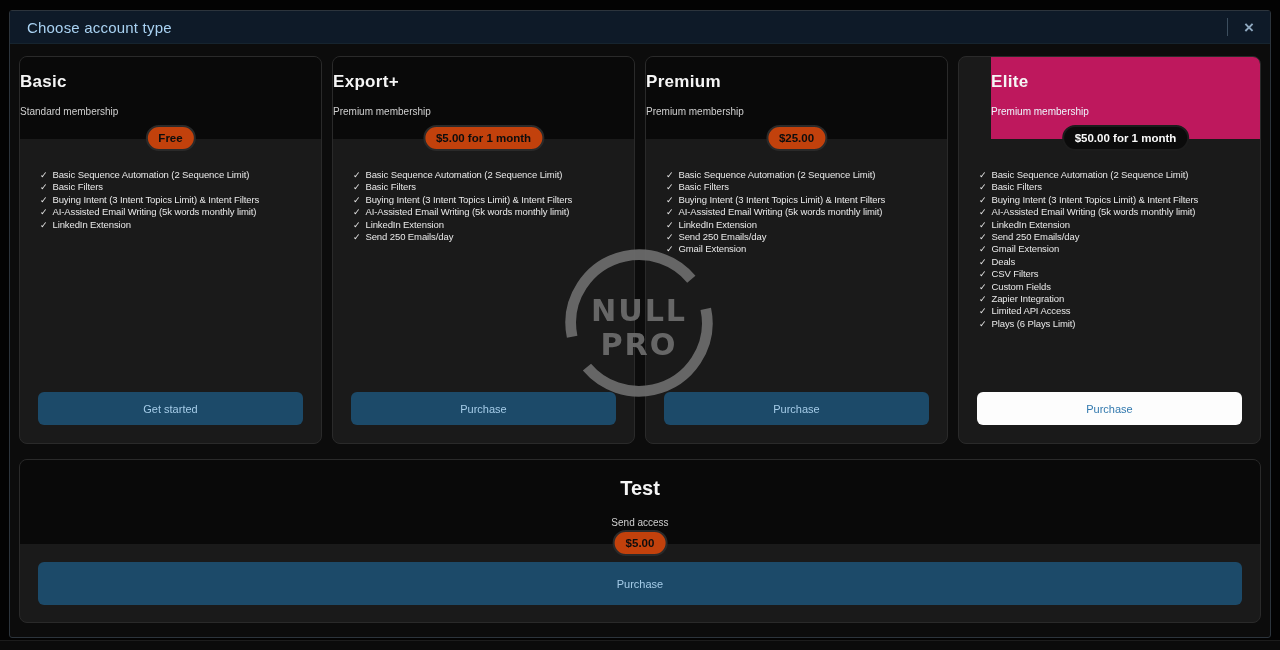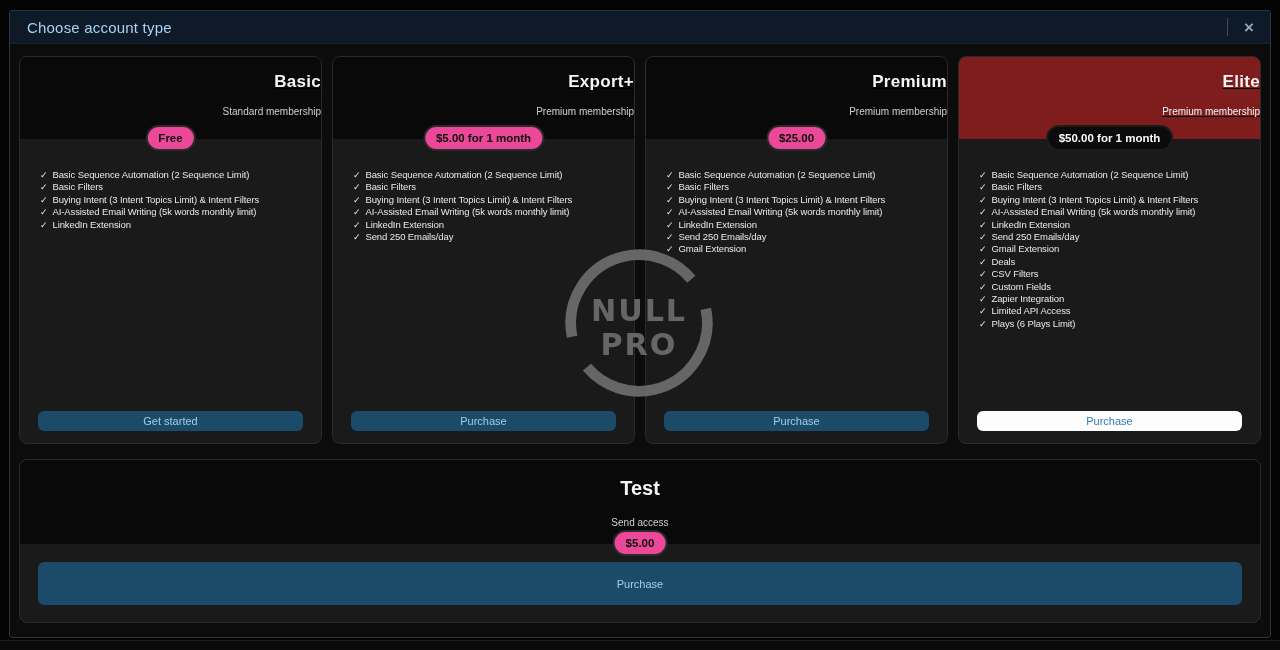--- a/index.html
+++ b/index.html
@@ -19,40 +19,40 @@
   .titlebar-right { margin-left:auto; display:flex; align-items:center; }
   .titlebar-divider { width:1px; height:18px; background:#3c4e5e; margin-right:10px; }
   .close-btn { color:#8fa9c0; font-size:17px; font-weight:bold; line-height:1;
     background:none; border:none; cursor:pointer; padding:2px 6px; }
 
   .content { padding:12px 9px 0 9px; }
 
   .plans-row { display:flex; gap:10px; }
   .plan-card { flex:1; height:388px; background:#1a1a1a; border:1px solid #2a2a2a;
     border-radius:8px; display:flex; flex-direction:column; overflow:hidden; position:relative; }
-  .plan-header { position:relative; height:82px; background:#090909; text-align:right;
-    padding-top:15px; flex-shrink:0;text-decoration:underline; }
-  .plan-card.elite .plan-header { background:#7f1d1d; }
+  .plan-header { position:relative; height:82px; background:#090909; text-align:left;
+    padding-top:15px; flex-shrink:0; }
+  .plan-card.elite .plan-header { background:#be185d;margin-left:32px; }
   .plan-title { color:#f5f5f5; font-size:17px; font-weight:bold; letter-spacing:0.3px; }
   .plan-subtitle { color:#cfcfcf; font-size:10px; margin-top:14px; }
   .plan-card.elite .plan-subtitle { color:#eef6fd; }
   .price-pill { position:absolute; left:50%; bottom:-12px; transform:translateX(-50%);
-    background:#ec4899; color:#0d0d0d; font-size:11.5px; font-weight:bold; white-space:nowrap;
+    background:#c2410c; color:#0d0d0d; font-size:11.5px; font-weight:bold; white-space:nowrap;
     padding:5px 11px; border-radius:999px; border:2px solid #2a2a2a; z-index:2; }
   .plan-card.elite .price-pill { background:#0b0b0b; color:#fafafa; border-color:#1c1c1c; }
   .badge { position:absolute; top:9px; right:8px; background:#e30000; color:#fff;
     font-size:8px; font-weight:bold; padding:4px 10px; border-radius:10px; letter-spacing:0.2px; }
 
   .plan-body { display:flex; flex-direction:column; flex:1; padding-top:30px; }
   .features { list-style:none; padding:0 12px 0 20px; }
   .feature { display:flex; align-items:baseline; color:#e9e9e9; font-size:9.5px;
     line-height:12.4px; letter-spacing:-0.1px; }
   .chk { margin-right:5px; font-size:9px; color:#e9e9e9; }
 
-  .plan-btn { margin:auto 18px 12px 18px; height:20px; border:none; border-radius:6px;
+  .plan-btn { margin:auto 18px 18px 18px; height:33px; border:none; border-radius:6px;
     background:#1c4a69; color:#a5cce8; font-size:11px; cursor:pointer;
     font-family:"Liberation Sans", sans-serif; }
   .plan-card.elite .plan-btn { background:#fdfdfd; color:#3279ae; }
 
   .test-card { margin-top:15px; height:164px; background:#1a1a1a; border:1px solid #2a2a2a;
     border-radius:8px; display:flex; flex-direction:column; overflow:hidden; }
   .test-header { position:relative; height:84px; background:#090909; text-align:center;
     padding-top:17px; flex-shrink:0; }
   .test-title { color:#f5f5f5; font-size:20px; font-weight:bold; }
   .test-subtitle { color:#cfcfcf; font-size:10px; margin-top:17px; }

